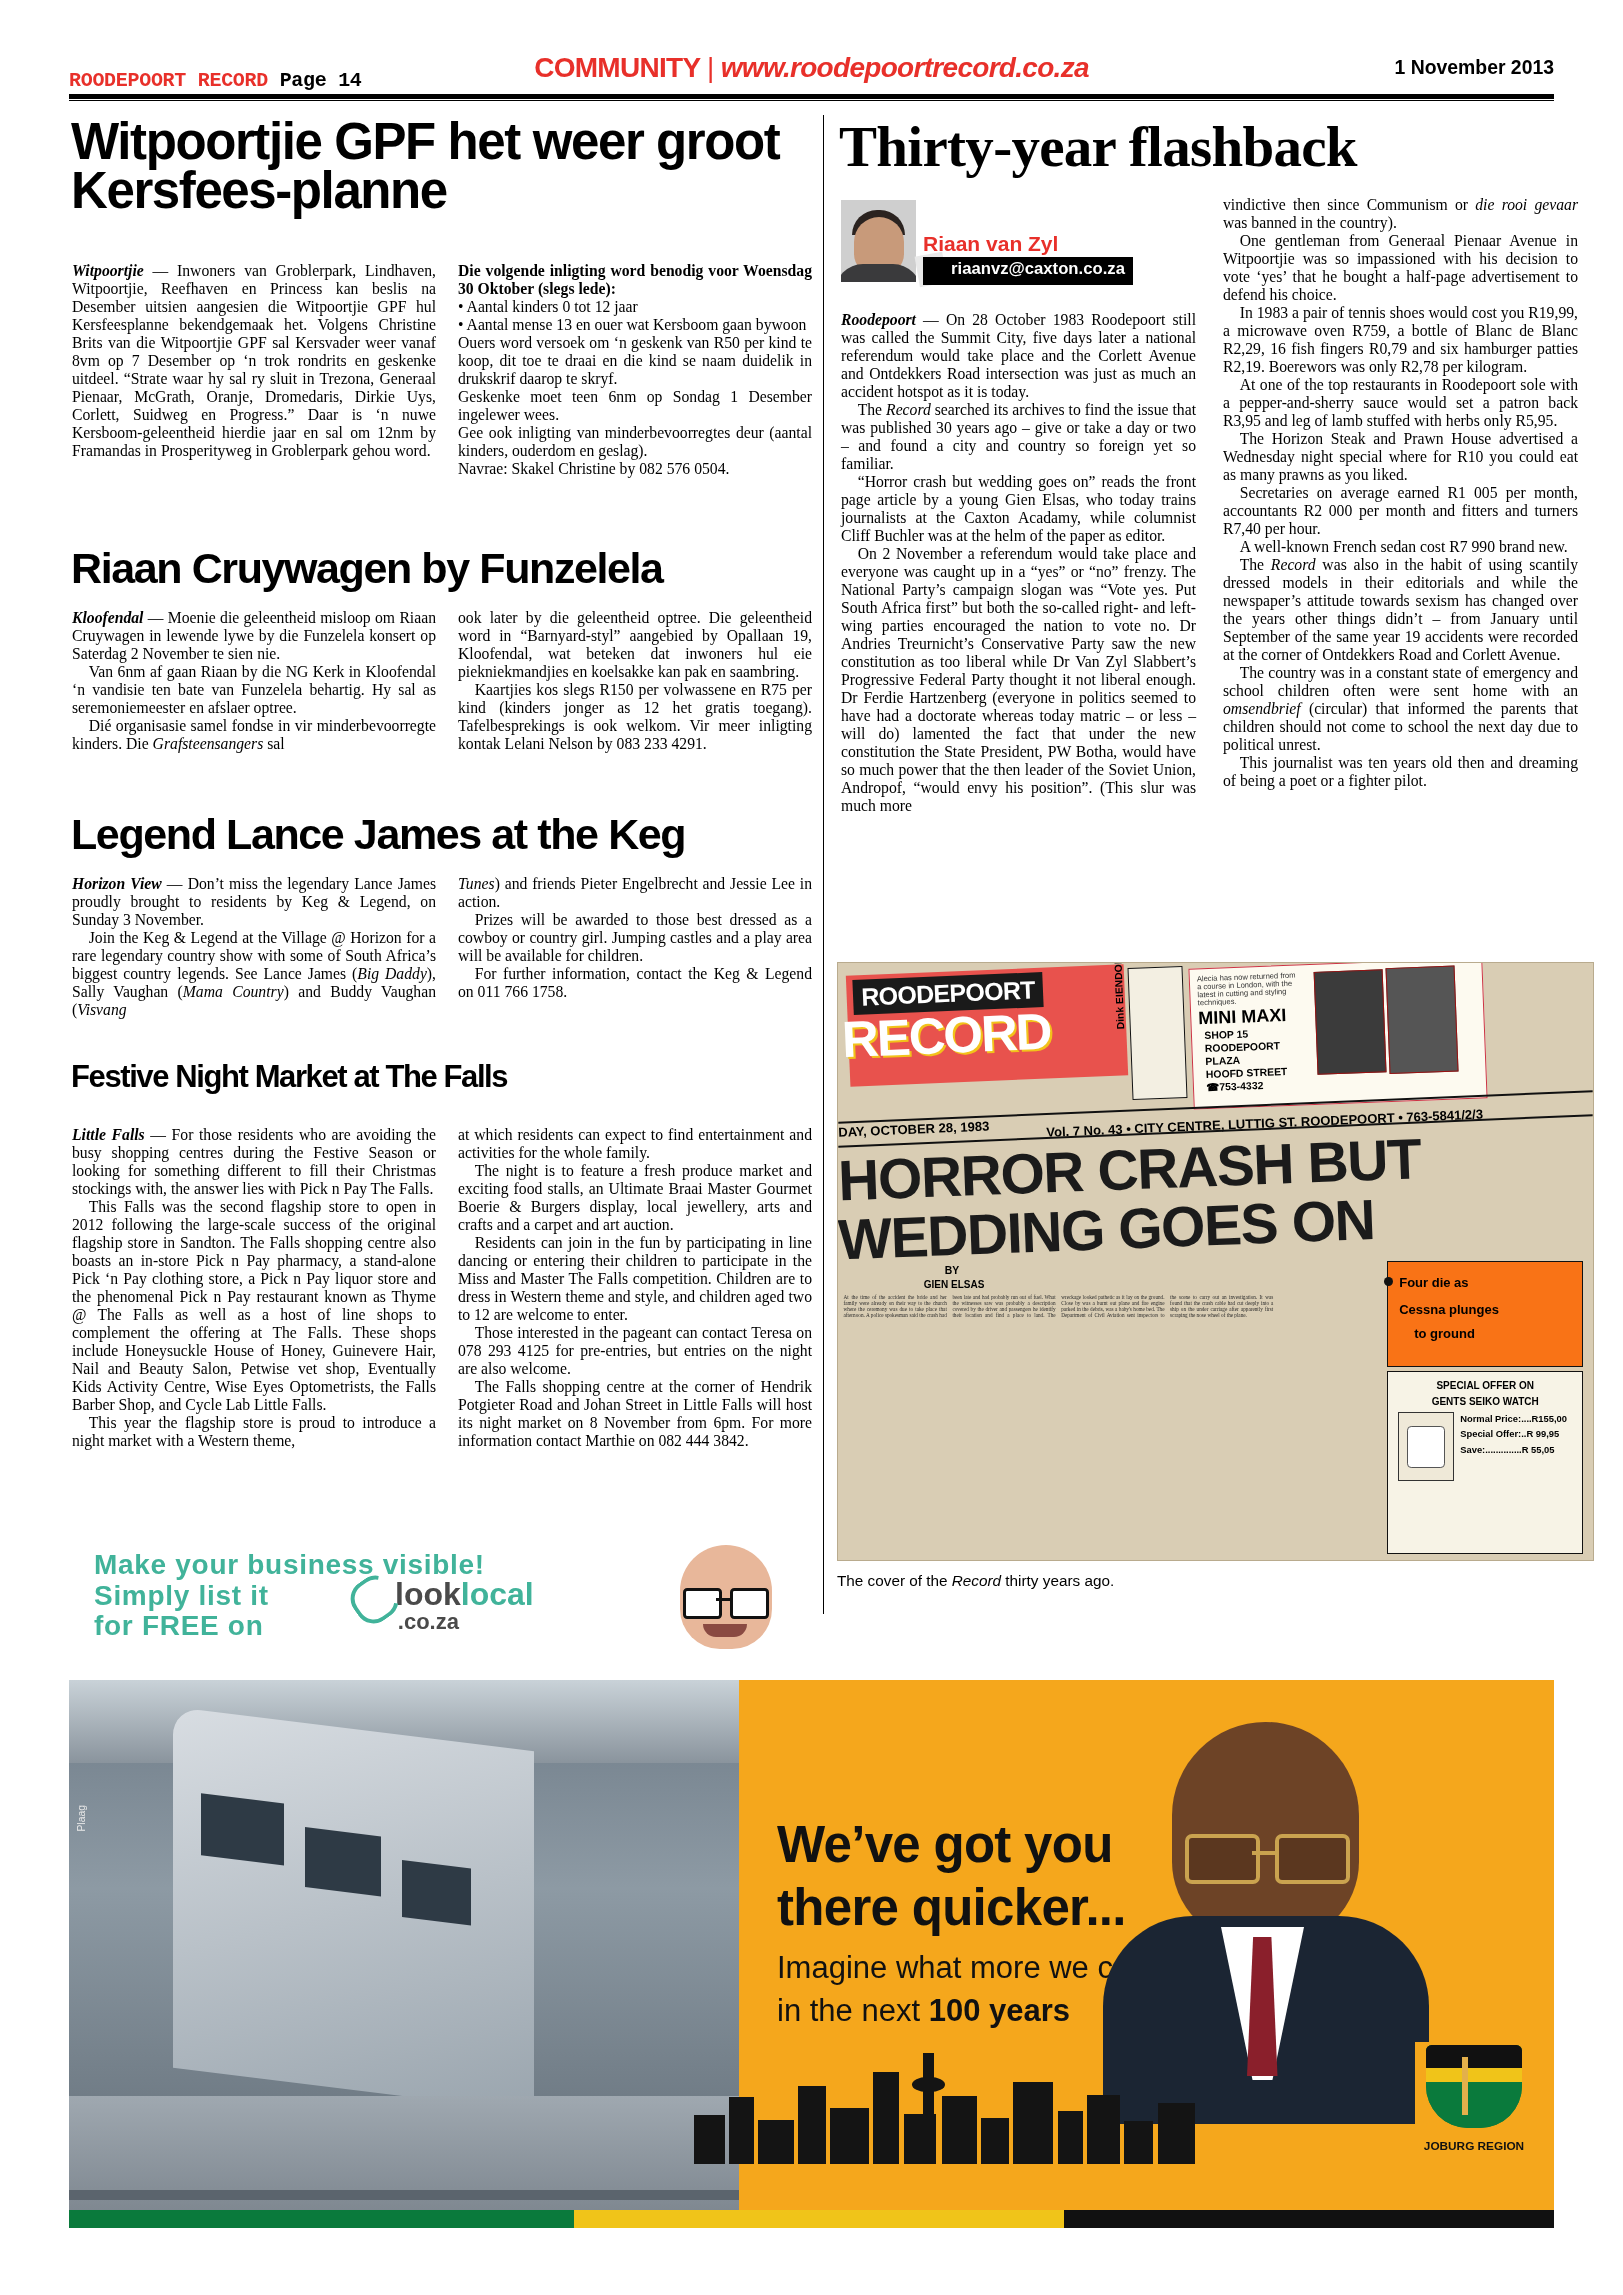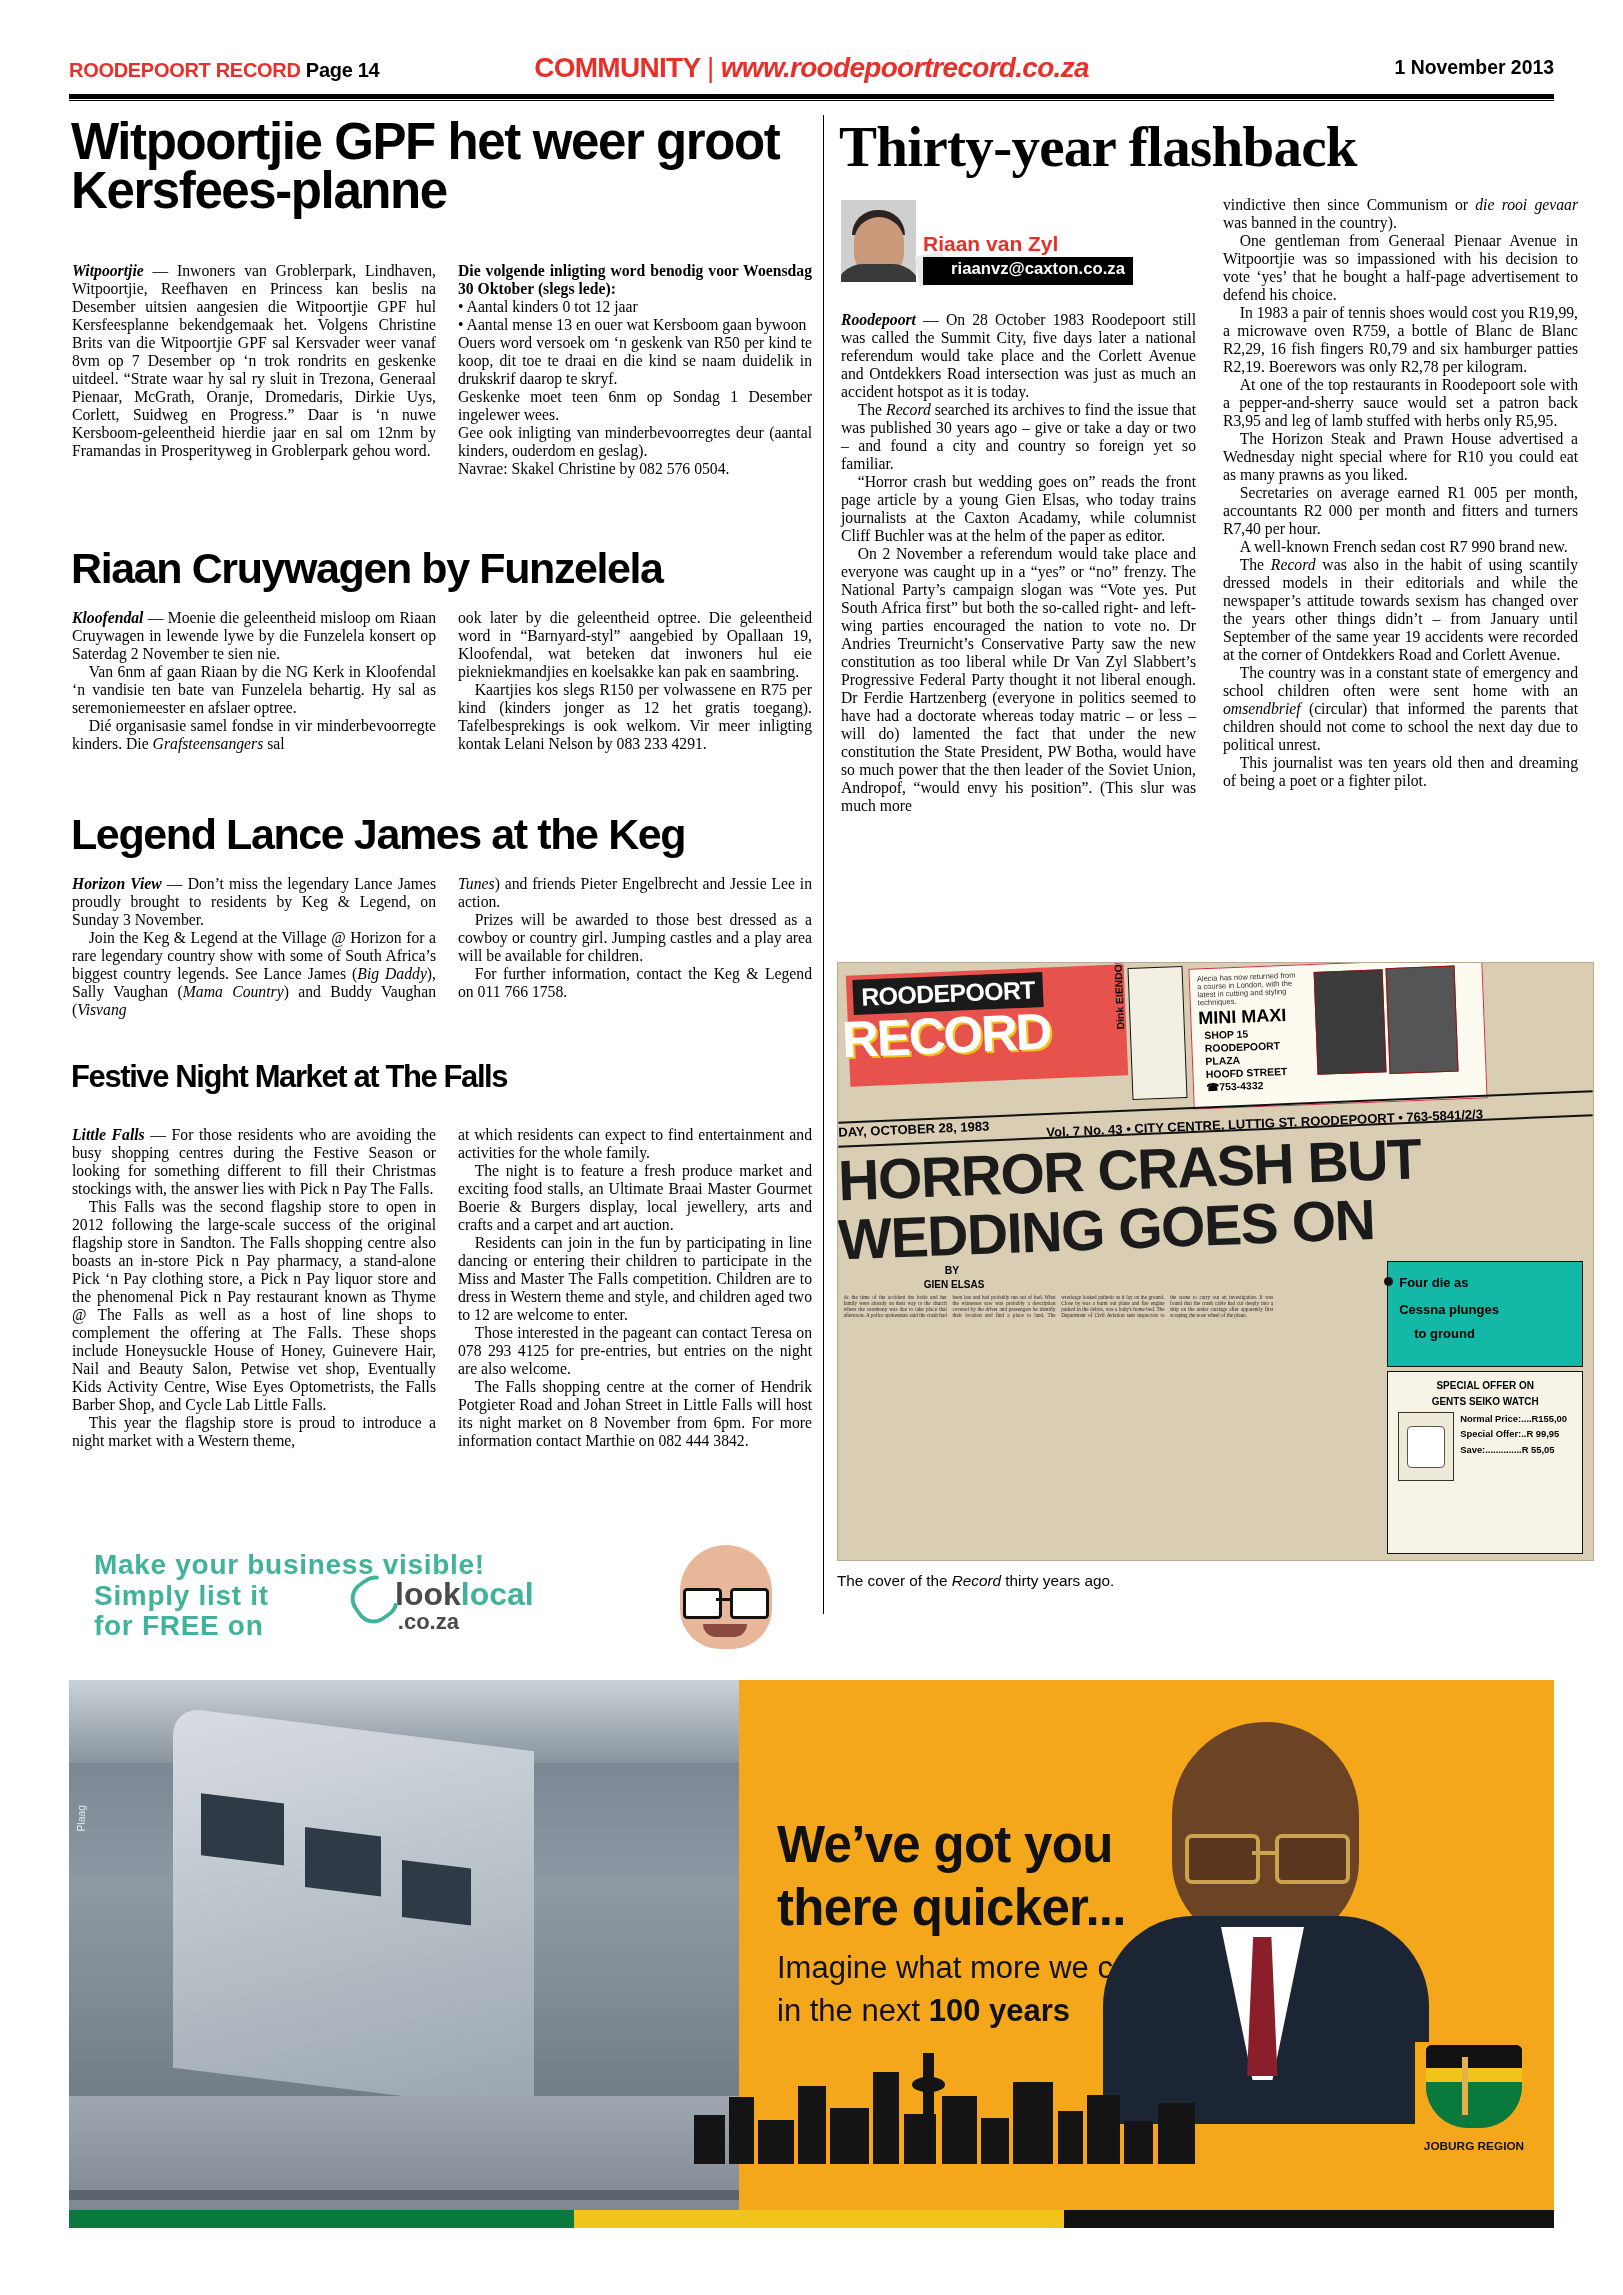--- a/index.html
+++ b/index.html
@@ -1,21 +1,21 @@
 <!DOCTYPE html>
 <html style="font-size:11px"><head>
 <meta charset="utf-8">
 <style>
   html,body{margin:0;padding:0;background:#fff;}
   body{width:1624px;height:2295px;font-family:"Liberation Serif",serif;position:relative;overflow:hidden;}
   .page{position:absolute;inset:0;background:#fff;}
 
   
   .masthead{position:absolute;left:69px;top:52px;width:1485px;height:40px;}
-  .mh-left{position:absolute;left:0;top:7px;font-family:Liberation Sans, sans-serif;font-weight:bold;font-size:20px;letter-spacing:-0.3px;}
+  .mh-left{position:absolute;left:0;top:17px;font-family:Liberation Mono, monospace;font-weight:bold;font-size:20px;letter-spacing:-0.3px;}
   .mh-left .red{color:#e8302a;}
   .mh-left .blk{color:#000;}
   .mh-center{position:absolute;left:50%;top:0;transform:translateX(-50%);white-space:nowrap;font-family:"Liberation Sans",sans-serif;font-weight:bold;font-size:28px;color:#e8302a;letter-spacing:-0.7px;}
   .mh-center .site{font-style:italic;}
   .mh-center .bar{font-weight:normal;}
   .mh-right{position:absolute;right:0;top:4.2px;font-family:"Liberation Sans",sans-serif;font-weight:bold;font-size:19.4px;color:#000;}
   .mh-rule{position:absolute;left:69px;top:94px;width:1485px;height:4.9px;background:#000;}
   .mh-rule2{position:absolute;left:69px;top:100px;width:1485px;height:1.4px;background:#000;}
 
   
@@ -58,21 +58,21 @@
   .cov-mm-ph2{position:absolute;left:196px;top:5.6px;width:67px;height:104px;background:#555;border:1.4px solid #911;}
   .cov-strip{position:absolute;left:0px;top:139px;width:100%;height:32px;}
   .cov-strip .l1{position:absolute;left:0;top:4.2px;width:100%;height:2.1px;background:#111;transform:rotate(-2.4deg);}
   .cov-strip .l2{position:absolute;left:0;top:28px;width:100%;height:2.1px;background:#111;transform:rotate(-2.4deg);}
   .cov-strip .txt{position:absolute;left:0px;top:7px;width:100%;font-family:"Liberation Sans",sans-serif;font-weight:bold;font-size:13px;transform:rotate(-2.4deg);white-space:nowrap;}
   .cov-hl{position:absolute;left:0px;top:174px;width:100%;font-family:"Liberation Sans",sans-serif;font-weight:bold;font-size:57px;line-height:58px;letter-spacing:-1.4px;transform:rotate(-2.2deg);color:#1b1b1b;}
   .cov-lower{position:absolute;left:2.8px;top:298px;right:2.8px;bottom:2.8px;}
   .cov-by{position:absolute;left:104px;top:4.2px;font-family:"Liberation Sans",sans-serif;font-weight:bold;font-size:10.4px;}
   .cov-gien{position:absolute;left:83px;top:18px;font-family:"Liberation Sans",sans-serif;font-weight:bold;font-size:10px;}
   .cov-cols{position:absolute;left:2.8px;top:33px;right:208px;bottom:0;font-family:"Liberation Serif",serif;font-size:5.2px;line-height:6px;column-count:5;column-gap:5.6px;text-align:justify;color:#2a2a2a;}
-  .cov-box1{position:absolute;right:7px;top:0px;width:194px;height:104px;background:#14b8a6;border:1.4px solid #111;}
+  .cov-box1{position:absolute;right:7px;top:0px;width:194px;height:104px;background:#f97316;border:1.4px solid #111;}
   .cov-box1 .b{position:absolute;left:11px;font-family:"Liberation Sans",sans-serif;font-weight:bold;font-size:13px;}
   .cov-dot{position:absolute;left:-15.3px;top:2.8px;width:9px;height:9px;border-radius:4.9px;background:#111;}
   .cov-box2{position:absolute;right:7px;top:110px;width:194px;bottom:2.8px;background:#f7f3e6;border:1.4px solid #111;}
   .cov-box2 h4{margin:5.6px 0 2.8px 0;text-align:center;font-family:Liberation Sans, sans-serif;font-weight:bold;font-size:10px;line-height:16px;}
   .cov-watch{position:absolute;left:9.7px;top:40px;width:54px;height:67px;border:1.4px solid #333;background:#efe9d8;}
   .cov-watch .f{position:absolute;left:8.3px;top:12.5px;width:36px;height:40px;border:1.4px solid #555;border-radius:4.2px;background:#fff;}
   .cov-prices{position:absolute;left:72px;top:39px;right:5.6px;font-family:"Liberation Sans",sans-serif;font-weight:bold;font-size:9.4px;line-height:15.3px;}
   .caption{position:absolute;font-family:"Liberation Sans",sans-serif;font-size:15.3px;color:#000;}
   .caption i{font-style:italic;}
 

